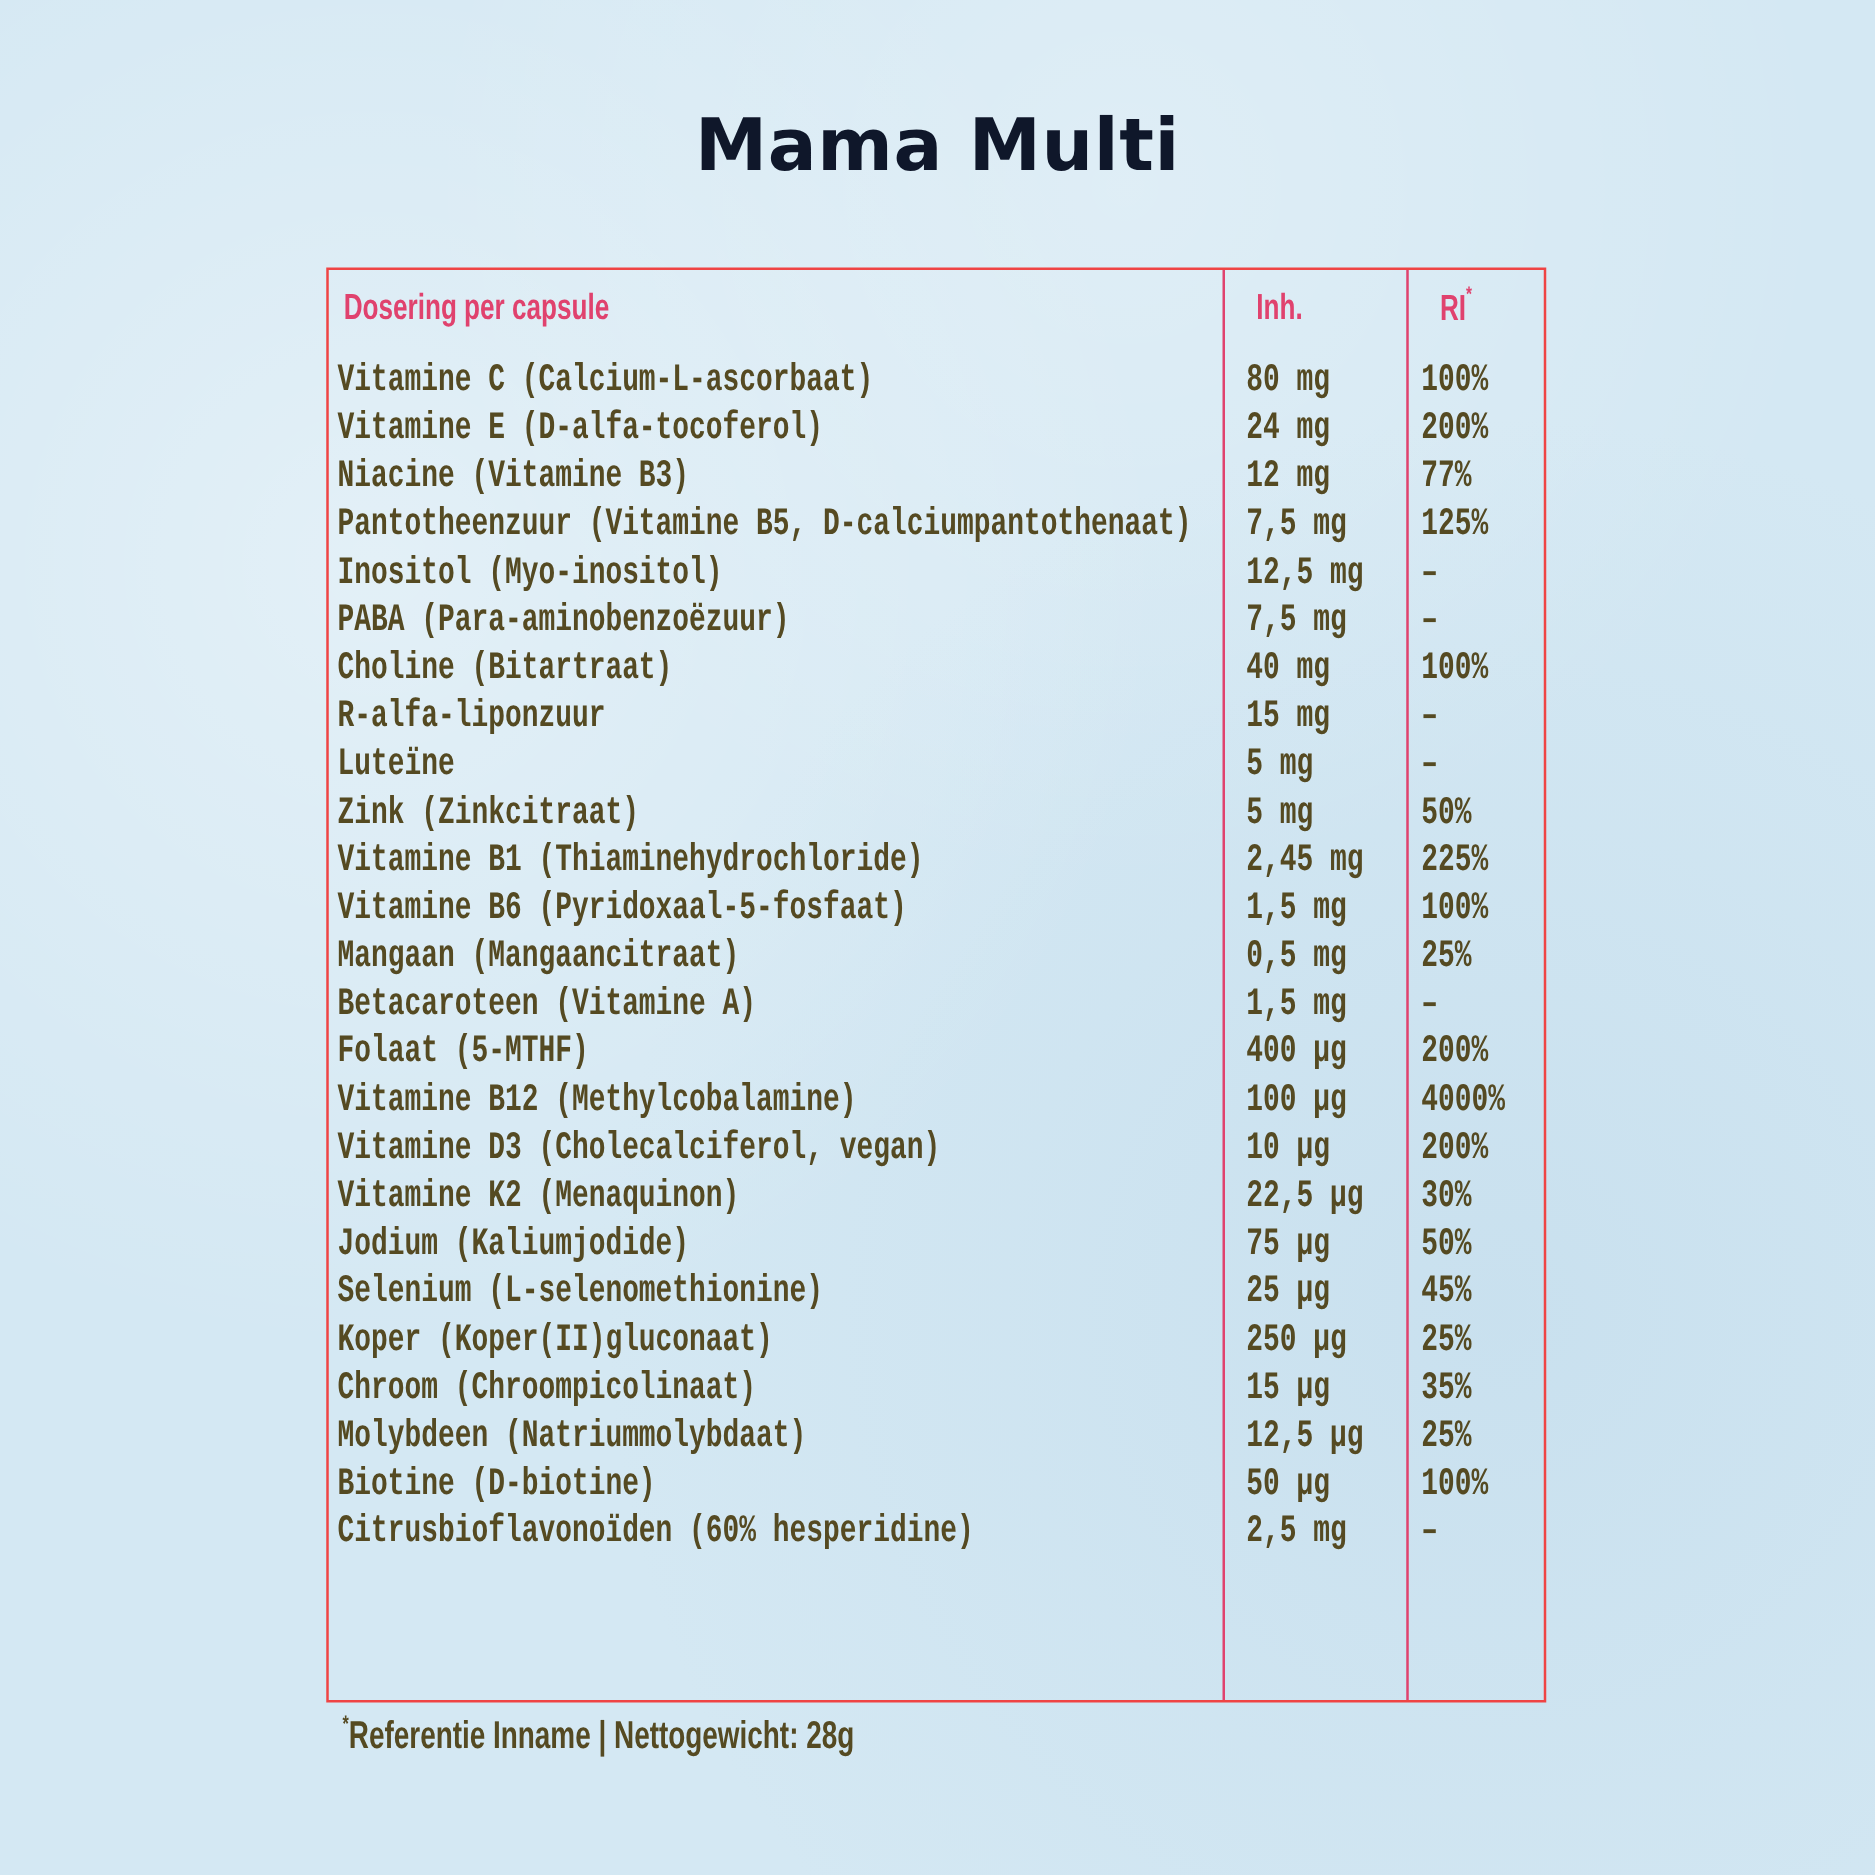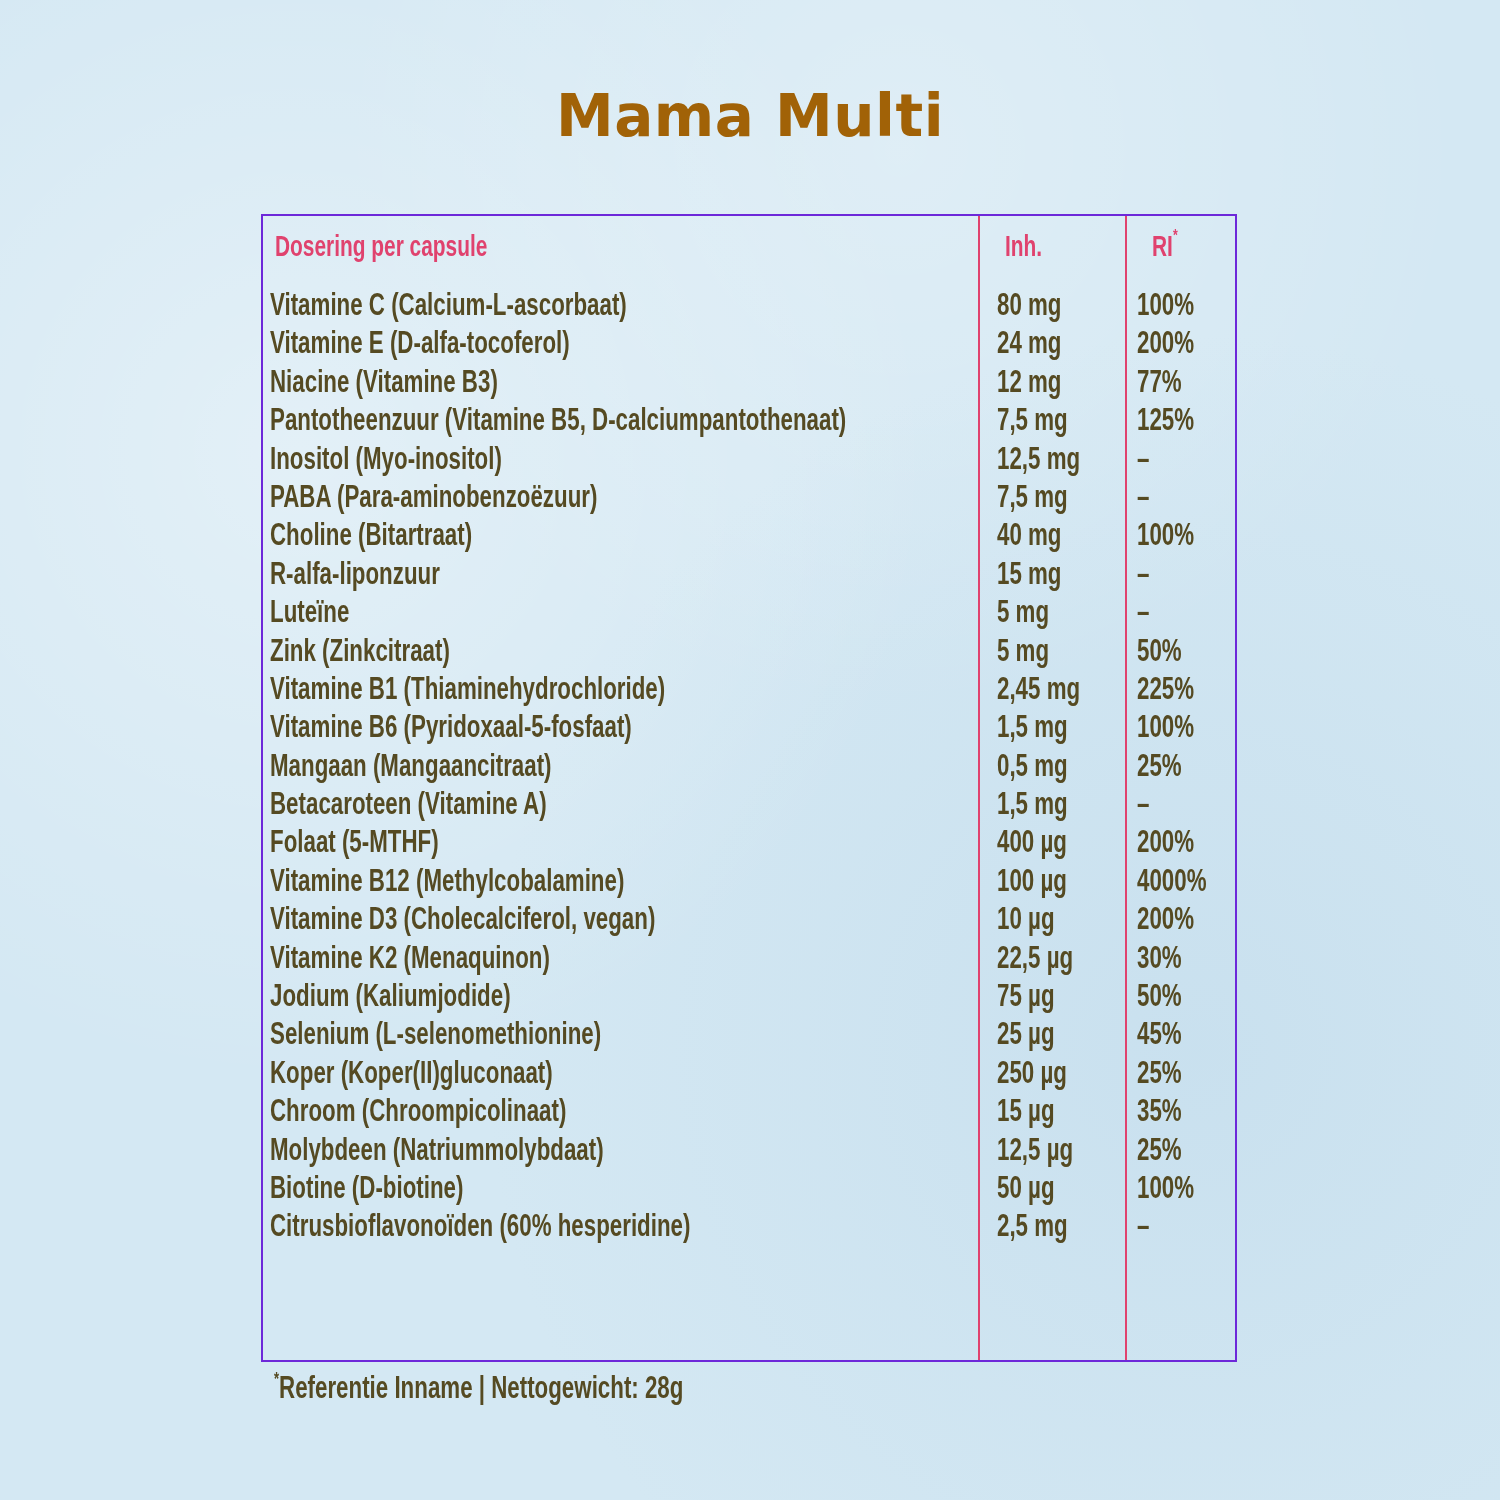--- a/index.html
+++ b/index.html
@@ -10,37 +10,37 @@
         radial-gradient(circle at 20% 30%, rgba(255,255,255,0.35), transparent 40%),
         radial-gradient(circle at 80% 70%, rgba(180,210,230,0.35), transparent 45%),
         radial-gradient(circle at 60% 10%, rgba(255,255,255,0.25), transparent 35%);
       position:relative;
       font-family: "Liberation Sans Narrow", "Liberation Sans", sans-serif;
       color:#554a22;
     }
     .title {
       position:absolute; left:0; top:82px; width:1500px; text-align:center;
       font-family: "DejaVu Sans", sans-serif;
-      font-size:58px; font-weight:600; color:#a16207; letter-spacing:0.5px;
+      font-size:58px; font-weight:600; color:#0f172a; letter-spacing:0.5px;
     }
     .table-box {
       position:absolute; left:261px; top:214px; width:976px; height:1148px;
-      border:2px solid #6d28d9; box-sizing:border-box;
+      border:2px solid #ef4444; box-sizing:border-box;
     }
     .vline { position:absolute; top:0; bottom:0; width:2px; background:#e0426e; }
     .vline.a { left:715px; }
     .vline.b { left:862px; }
     .hdr { position:absolute; top:14px; color:#e0426e; font-weight:bold; font-size:29px;
       transform:scaleX(0.72); transform-origin:left top; white-space:nowrap; }
     .hdr.c1 { left:12px; }
     .hdr.c2 { left:742px; }
     .hdr.c3 { left:889px; }
     .hdr sup { font-size:17px; position:relative; top:-4px; }
     .rows { position:absolute; top:70px; left:0; right:0; }
-    .row { position:relative; height:38.4px; }
+    .row { position:relative; height:38.4px;font-family:Liberation Mono, monospace; }
     .cell { position:absolute; top:0; font-weight:bold; font-size:31px; line-height:38px;
       white-space:nowrap; transform:scaleX(0.72); transform-origin:left top; color:#554a22; }
     .cell.name { left:7px; }
     .cell.amt { left:734px; }
     .cell.ri { left:874px; }
     .footer {
       position:absolute; left:274px; top:1370px; font-weight:bold; font-size:31px;
       transform:scaleX(0.72); transform-origin:left top; white-space:nowrap; color:#554a22;
     }
     .footer sup { font-size:18px; position:relative; top:-2px; }

